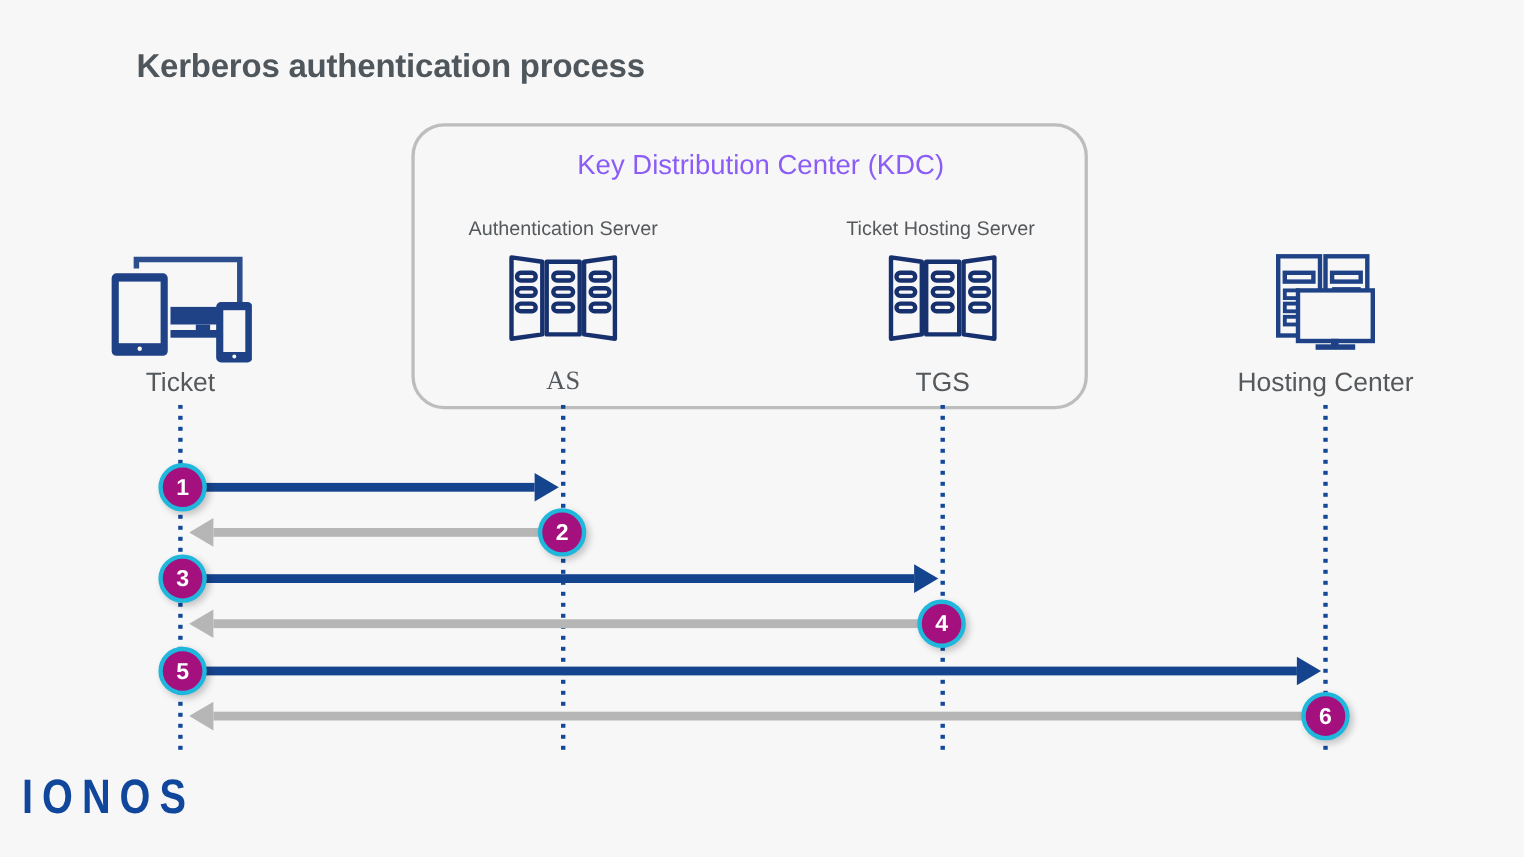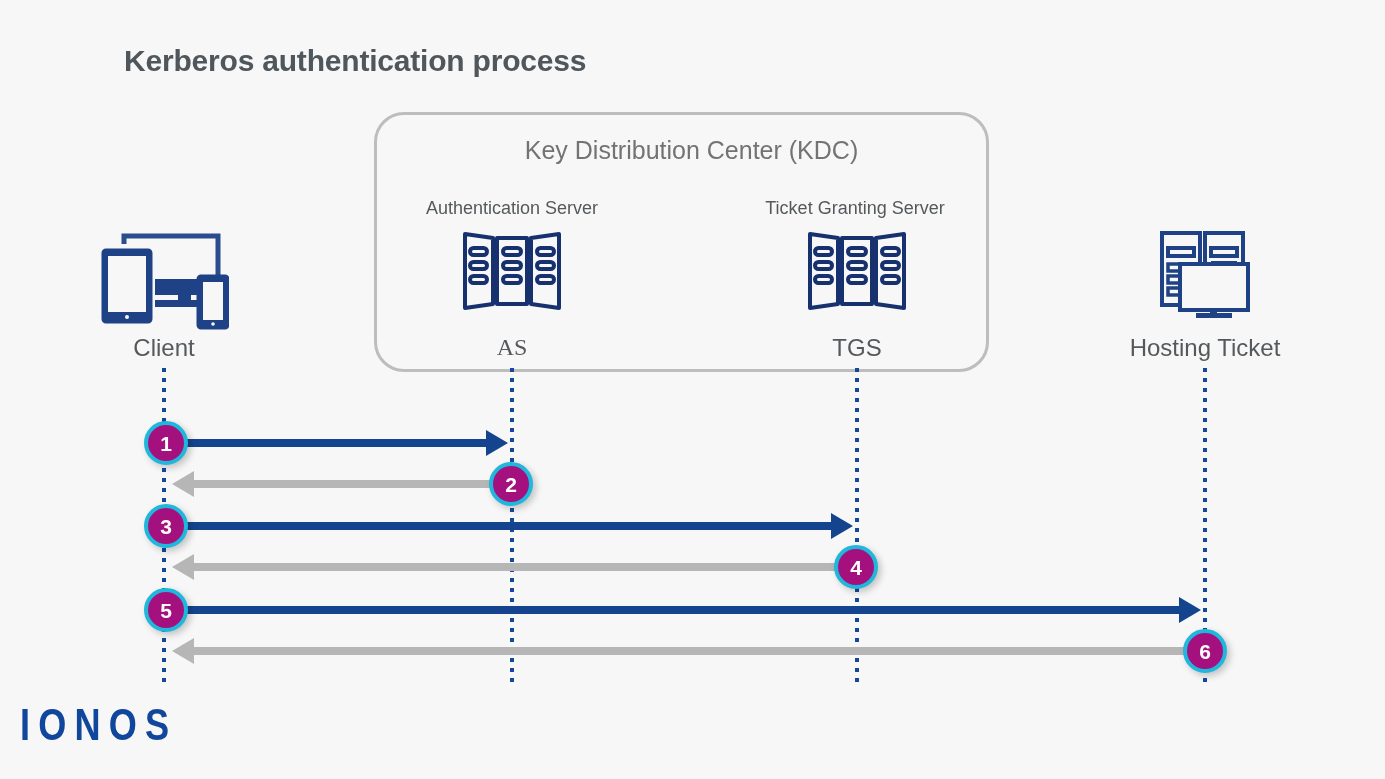--- a/index.html
+++ b/index.html
@@ -48,21 +48,21 @@
     box-sizing: border-box;
     background: transparent;
   }
   .kdc-title {
     position: absolute;
     left: 374px;
     top: 136px;
     width: 635px;
     text-align: center;
     font-size: 25px;
-    color: #737373;
+    color: #8b5cf6;
     white-space: nowrap;
   }
 
   
   .col-sublabel {
     position: absolute;
     font-size: 18px;
     color: #55595c;
     white-space: nowrap;
     text-align: right;
@@ -164,21 +164,21 @@
 <body>
 
 <div id="stage">
 
   <div class="title">Kerberos authentication process</div>
 
   <div class="kdc-box"></div>
   <div class="kdc-title">Key Distribution Center (KDC)</div>
 
   <div class="col-sublabel" style="left:512px; top:198px;">Authentication Server</div>
-  <div class="col-sublabel" style="left:855px; top:198px;">Ticket Granting Server</div>
+  <div class="col-sublabel" style="left:855px; top:198px;">Ticket Hosting Server</div>
 
   <div class="icon-wrap" style="left:164px; top:232px;">
     <svg width="130" height="100" viewBox="0 0 130 100" xmlns="http://www.w3.org/2000/svg">
 
       <path d="M25 12 L25 4 L119 4 L119 50" fill="none" stroke="#2b4d8e" stroke-width="5"></path>
 
       <rect x="4" y="18" width="48" height="72" rx="3" fill="#1f4287" stroke="#1f4287" stroke-width="3"></rect>
       <rect x="9" y="24" width="38" height="56" fill="#f7f7f7"></rect>
       <circle cx="28" cy="85" r="2" fill="#f7f7f7"></circle>
 
@@ -246,24 +246,24 @@
       <rect x="47" y="5" width="38" height="40" fill="none" stroke="#1f4287" stroke-width="4"></rect>
       <rect x="53" y="20" width="26" height="8" fill="none" stroke="#1f4287" stroke-width="4"></rect>
       <rect x="53" y="33" width="26" height="5" fill="#1f4287"></rect>
 
       <rect x="22" y="36" width="68" height="46" fill="#f7f7f7" stroke="#1f4287" stroke-width="4"></rect>
       <rect x="52" y="80" width="7" height="8" fill="#1f4287"></rect>
       <rect x="38" y="85" width="36" height="5" fill="#1f4287"></rect>
     </svg>
   </div>
 
-  <div class="col-label" style="left:164px;">Client</div>
+  <div class="col-label" style="left:164px;">Ticket</div>
   <div class="col-label" style="left:512px;font-family:Liberation Serif, serif;">AS</div>
   <div class="col-label" style="left:857px;text-align:center;">TGS</div>
-  <div class="col-label" style="left:1205px;">Hosting Ticket</div>
+  <div class="col-label" style="left:1205px;">Hosting Center</div>
 
   <div class="lifeline" style="left:164px;"></div>
   <div class="lifeline" style="left:512px;"></div>
   <div class="lifeline" style="left:857px;"></div>
   <div class="lifeline" style="left:1205px;"></div>
 
   <div class="arrow-row" style="left:180px; top:430px; width:328px;">
     <div class="arrow-shaft fwd" style="left:0; width:306px;"></div>
     <div class="arrow-head fwd" style="left:306px;"></div>
   </div>

